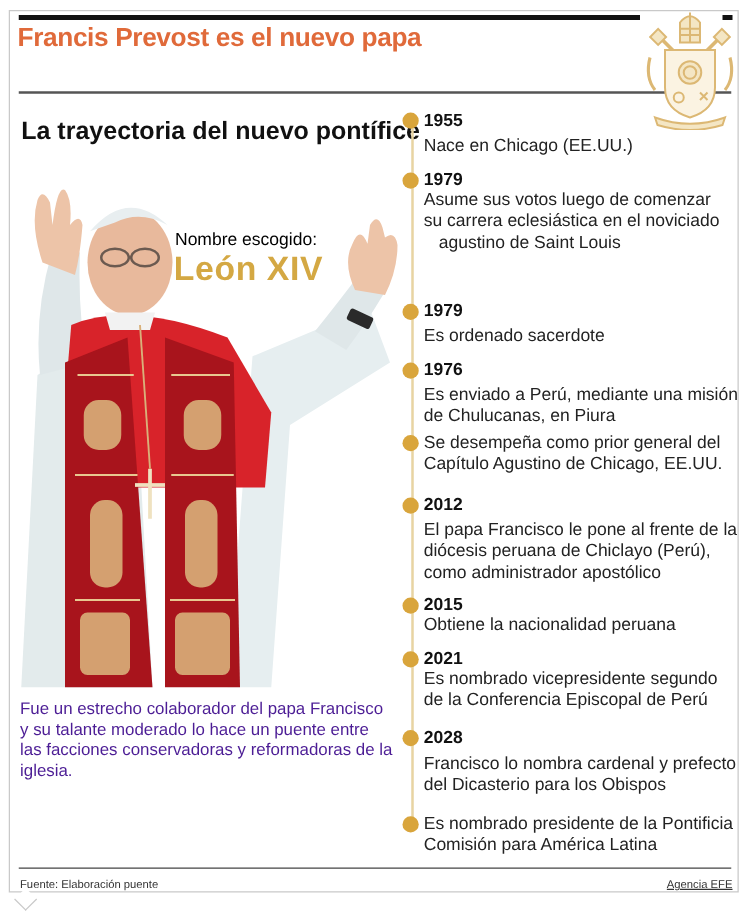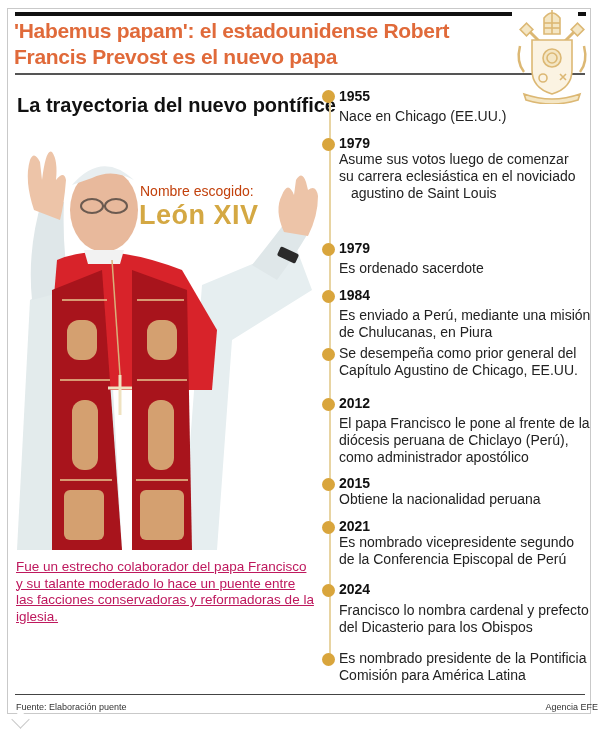--- a/index.html
+++ b/index.html
@@ -7,44 +7,43 @@
   .frame { position:absolute; left:7px; top:8px; width:584px; height:706px; border:1px solid #c9c9c9; background:#fff; box-sizing:border-box; }
   .pointer { position:absolute; left:14px; top:713px; width:12px; height:12px; background:#fff; border-right:1px solid #c9c9c9; border-bottom:1px solid #c9c9c9; transform:rotate(45deg); }
   .top-rule { position:absolute; left:15px; top:12px; width:497px; height:4px; background:#111; }
   .top-rule-right { position:absolute; left:578px; top:12px; width:8px; height:4px; background:#111; }
   .headline { position:absolute; left:14px; top:18px; width:480px; font-size:21px; line-height:26px; font-weight:bold; color:#e06a3a; letter-spacing:-0.3px; }
   .head-rule { position:absolute; left:15px; top:73px; width:570px; height:2px; background:#555; }
   .crest { position:absolute; left:514px; top:6px; width:76px; height:98px; }
   .subtitle { position:absolute; left:17px; top:94px; font-size:20px; font-weight:bold; color:#111; }
 
   .photo { position:absolute; left:12px; top:140px; width:310px; height:410px; }
-  .name-label { position:absolute; left:140px; top:183px; font-size:14px; color:#c2410c; }
+  .name-label { position:absolute; left:140px; top:183px; font-size:14px; color:#000000; }
   .name-value { position:absolute; left:139px; top:200px; font-size:27px; font-weight:bold; color:#d4a843; letter-spacing:0.5px; }
 
-  .summary { position:absolute; left:16px; top:559px; width:300px; font-size:13.5px; line-height:16.5px; color:#be185d;text-decoration:underline; }
+  .summary { position:absolute; left:16px; top:559px; width:300px; font-size:13.5px; line-height:16.5px; color:#4c1d95; }
   .foot-rule { position:absolute; left:15px; top:694px; width:570px; height:1px; background:#444; }
   .source { position:absolute; left:16px; top:702px; font-size:9px; color:#333; }
-  .agency { position:absolute; right:2px; top:702px; font-size:9px; color:#333; }
+  .agency { position:absolute; right:14px; top:702px; font-size:9px; color:#333;text-decoration:underline; }
 
   .timeline-line { position:absolute; left:329px; top:93px; width:2px; height:565px; background:#e8d4a2; }
   .event { position:absolute; left:322px; width:270px; }
   .dot { position:absolute; left:0; width:13px; height:13px; border-radius:50%; background:#d9a53c; }
   .year { position:absolute; left:17px; font-size:14px; font-weight:bold; color:#111; }
   .desc { position:absolute; left:17px; font-size:14px; line-height:17px; color:#222; width:265px; }
 </style>
 </head>
 <body>
 
 <div class="frame"></div>
 <div class="pointer"></div>
 <div class="top-rule"></div>
 <div class="top-rule-right"></div>
 
 <div class="headline">
-  <div>'Habemus papam': el estadounidense Robert</div>
   <div>Francis Prevost es el nuevo papa</div>
 </div>
 <div class="head-rule"></div>
 
 <svg class="crest" viewBox="0 0 76 98">
   <g fill="none" stroke="#dcb874" stroke-width="1.6">
 
     <path d="M30 28 L30 12 Q38 2 46 12 L46 28 Z" fill="#f4e6c4"></path>
     <line x1="30" y1="17" x2="46" y2="17"></line>
     <line x1="30" y1="22" x2="46" y2="22"></line>
@@ -147,21 +146,21 @@
 <div class="event" style="top:240px">
   <div class="dot" style="top:3px"></div>
   <div class="year" style="top:0">1979</div>
   <div class="desc" style="top:20px">
     <div>Es ordenado sacerdote</div>
   </div>
 </div>
 
 <div class="event" style="top:287px">
   <div class="dot" style="top:3px"></div>
-  <div class="year" style="top:0">1984</div>
+  <div class="year" style="top:0">1976</div>
   <div class="desc" style="top:20px">
     <div>Es enviado a Perú, mediante una misión</div>
     <div>de Chulucanas, en Piura</div>
   </div>
 </div>
 
 <div class="event" style="top:345px">
   <div class="dot" style="top:3px"></div>
   <div class="desc" style="top:0">
     <div>Se desempeña como prior general del</div>
@@ -191,21 +190,21 @@
   <div class="dot" style="top:3px"></div>
   <div class="year" style="top:0">2021</div>
   <div class="desc" style="top:16px">
     <div>Es nombrado vicepresidente segundo</div>
     <div>de la Conferencia Episcopal de Perú</div>
   </div>
 </div>
 
 <div class="event" style="top:581px">
   <div class="dot" style="top:3px"></div>
-  <div class="year" style="top:0">2024</div>
+  <div class="year" style="top:0">2028</div>
   <div class="desc" style="top:21px">
     <div>Francisco lo nombra cardenal y prefecto</div>
     <div>del Dicasterio para los Obispos</div>
   </div>
 </div>
 
 <div class="event" style="top:650px">
   <div class="dot" style="top:3px"></div>
   <div class="desc" style="top:0">
     <div>Es nombrado presidente de la Pontificia</div>

